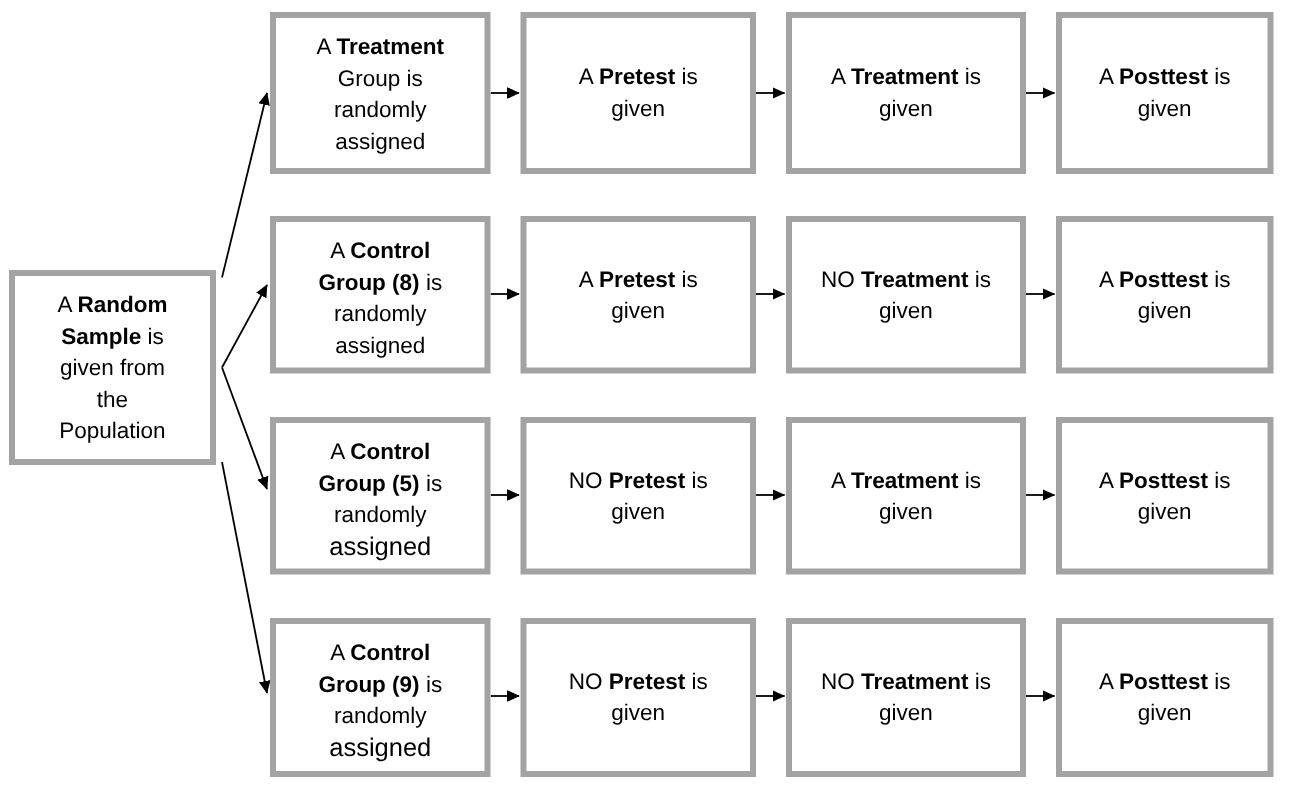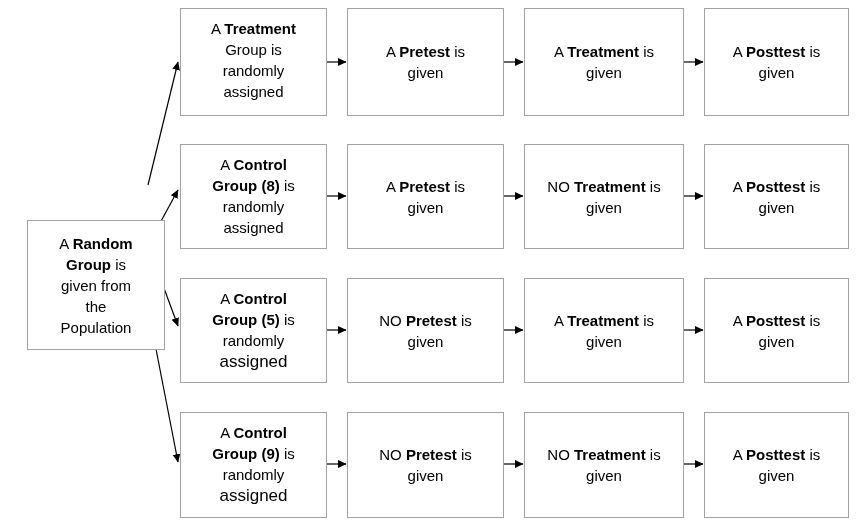--- a/index.html
+++ b/index.html
@@ -25,21 +25,21 @@
     position: absolute;
     left: 0; top: 0;
     width: 862px;
     height: 526px;
     pointer-events: none;
   }
   .node {
     position: absolute;
     box-sizing: border-box;
     background: #ffffff;
-    border: 1px solid #a3a3a3;
+    border: 4px solid #a3a3a3;
     text-align: center;
     font-size: 15px;
     line-height: 21px;
     color: #000000;
     z-index: 2;
   }
   .node .inner {
     display: block;
     padding: 0 6px;
   }
@@ -99,24 +99,24 @@
       <line x1="684" y1="330" x2="703" y2="330" stroke="#000000" stroke-width="1.2" marker-end="url(#ah)"></line>
     </g>
 
     <g>
       <line x1="327" y1="464" x2="346" y2="464" stroke="#000000" stroke-width="1.2" marker-end="url(#ah)"></line>
       <line x1="504" y1="464" x2="523" y2="464" stroke="#000000" stroke-width="1.2" marker-end="url(#ah)"></line>
       <line x1="684" y1="464" x2="703" y2="464" stroke="#000000" stroke-width="1.2" marker-end="url(#ah)"></line>
     </g>
   </svg>
 
-  <div class="node source" style="left:27px; top:180px; width:138px; height:130px;margin-top:40px;">
+  <div class="node source" style="left:6px; top:180px; width:138px; height:130px;">
     <span class="inner">
       <span>A </span><span class="b">Random</span><br>
-      <span class="b">Group</span><span> is</span><br>
+      <span class="b">Sample</span><span> is</span><br>
       <span>given from</span><br>
       <span>the</span><br>
       <span>Population</span>
     </span>
   </div>
 
   <div class="node group" style="left:180px; top:8px; width:147px; height:108px;">
     <span class="inner">
       <span>A </span><span class="b">Treatment</span><br>
       <span>Group is</span><br>

